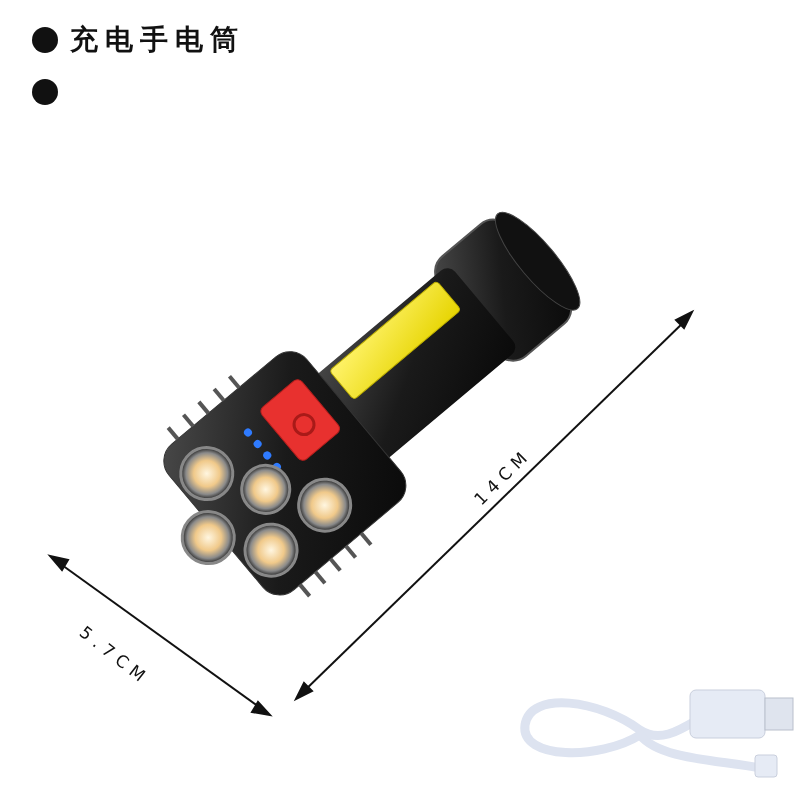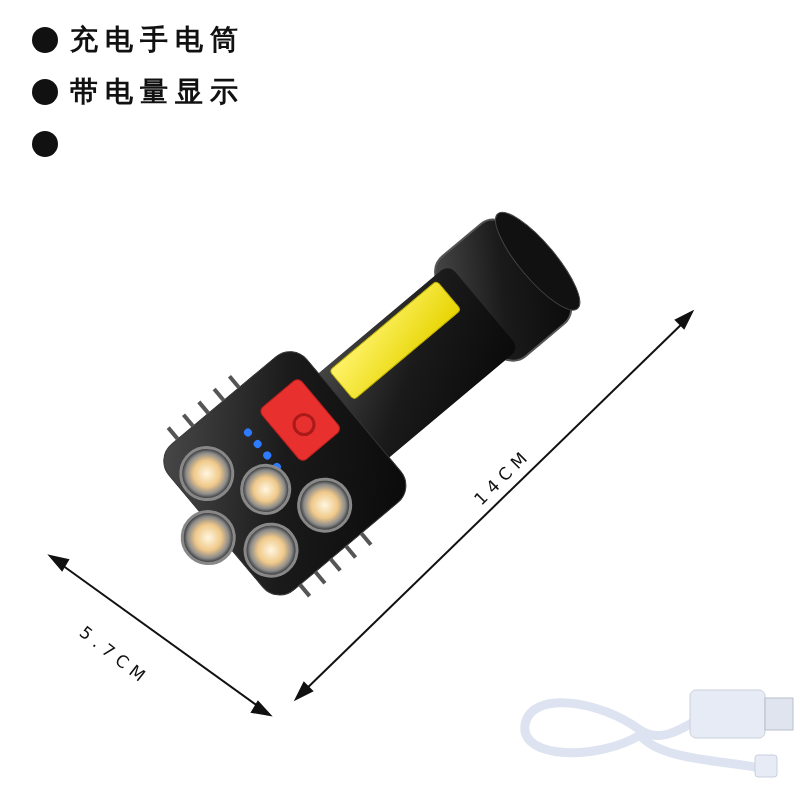--- a/index.html
+++ b/index.html
@@ -14,24 +14,20 @@
 </style>
 </head>
 <body>
 
 <div class="canvas">
 
   <div class="features">
     <div class="feature">
       <span class="bullet"></span>
       <span>充电手电筒</span>
-    </div>
-    <div class="feature">
-      <span class="bullet"></span>
-      <span>带电量显示</span>
     </div>
     <div class="feature">
       <span class="bullet"></span>
     </div>
   </div>
 
   <svg width="800" height="800" viewBox="0 0 800 800">
     <defs>
       <linearGradient id="bodyGrad" x1="0" y1="0" x2="1" y2="1">
         <stop offset="0" stop-color="#4a4a4a"></stop>

